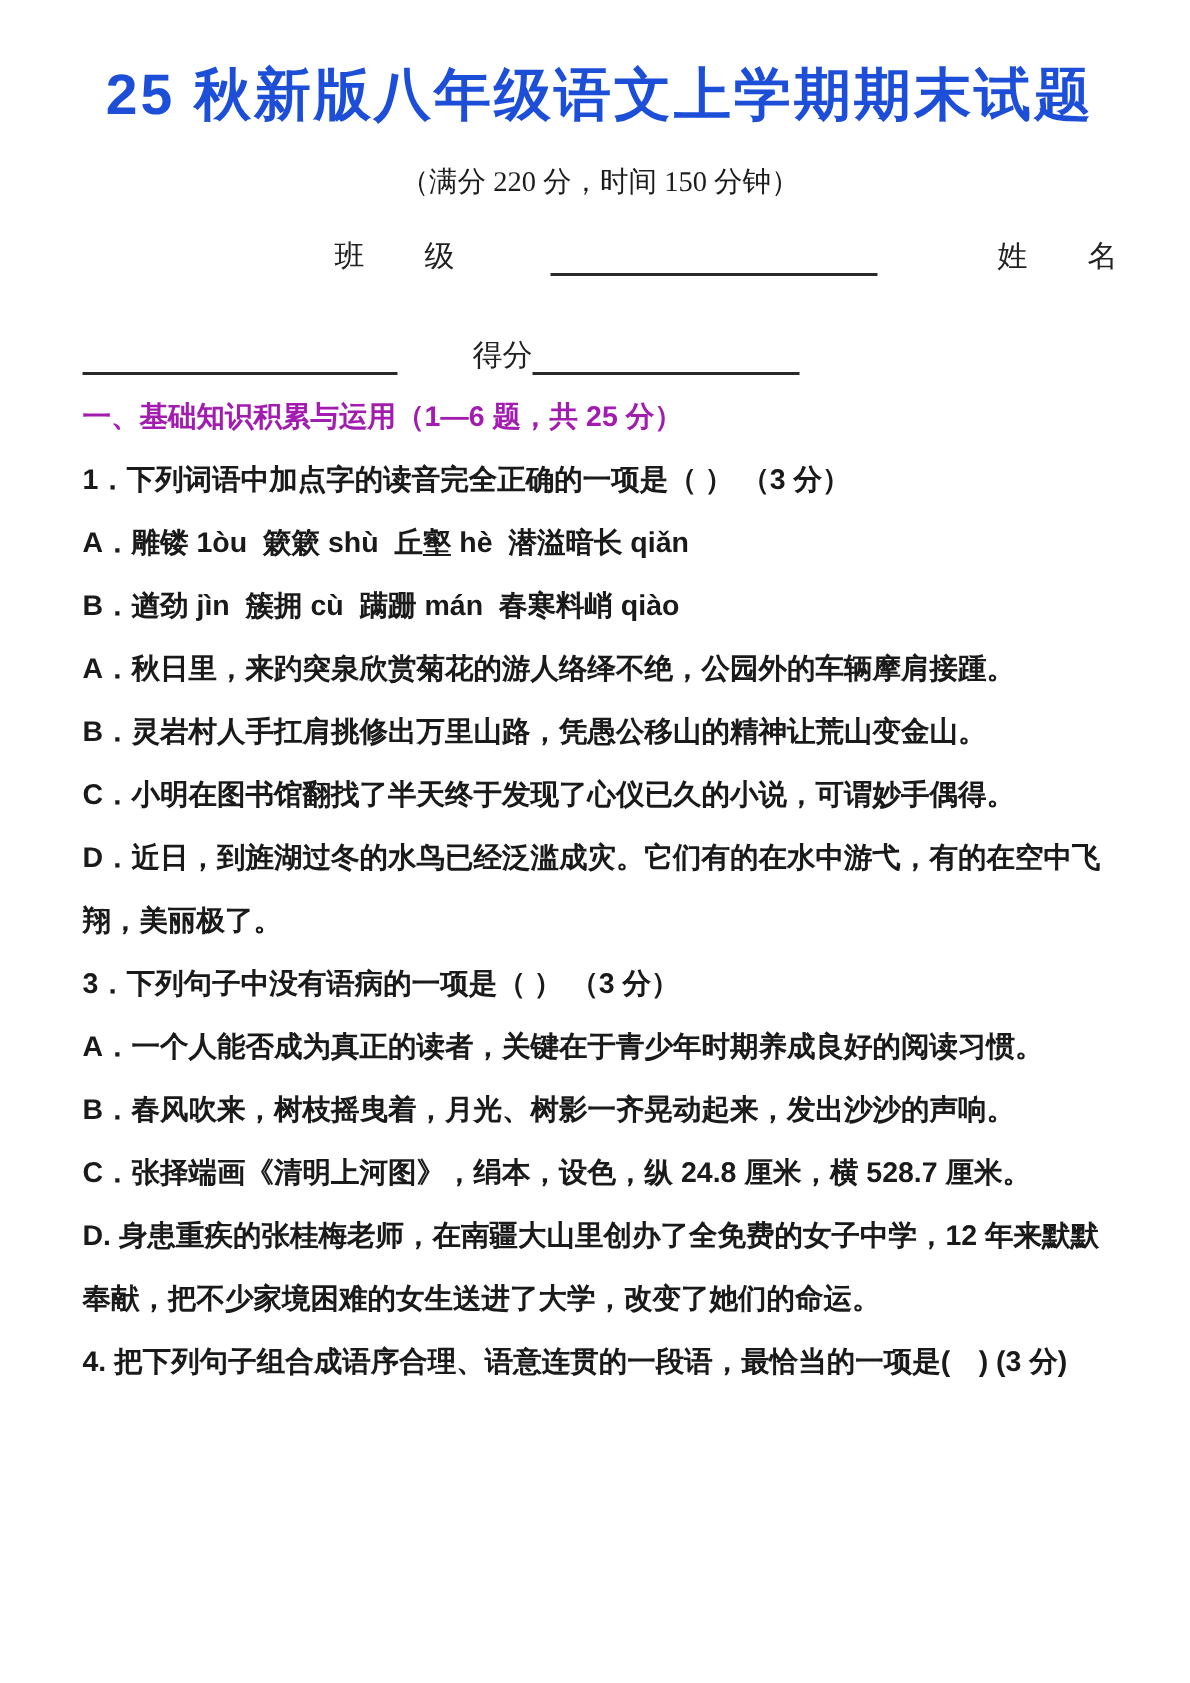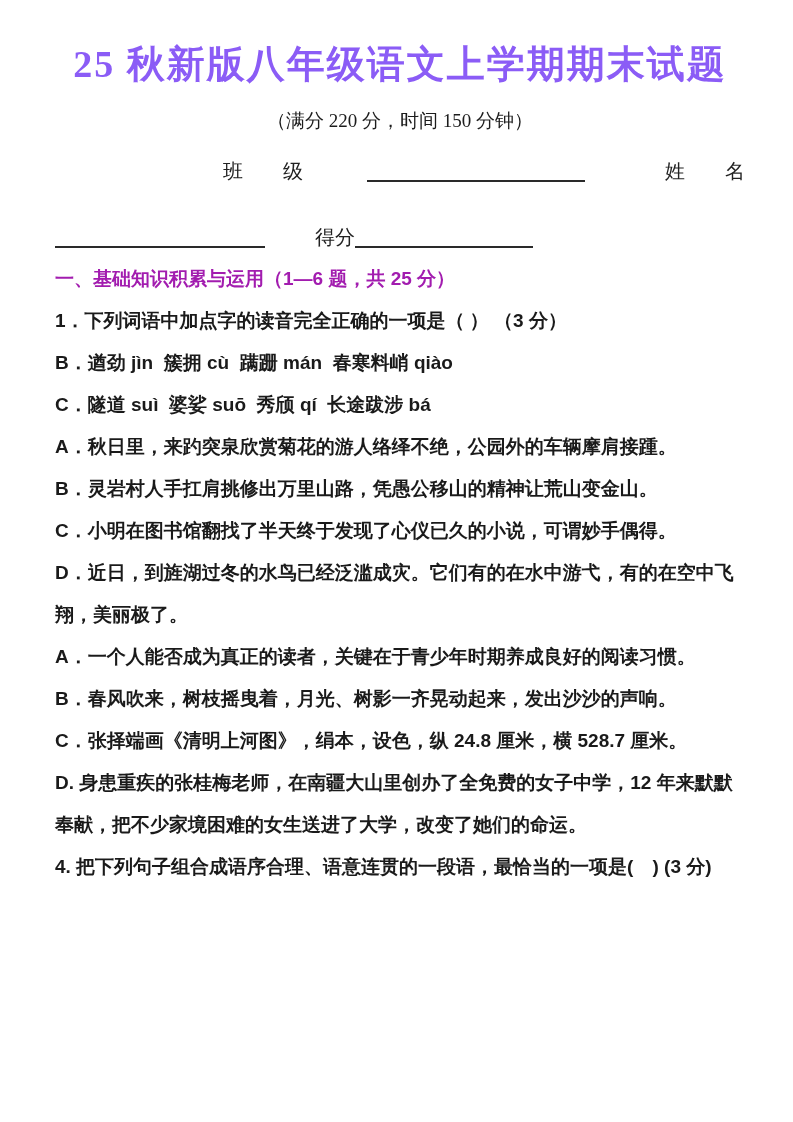--- a/index.html
+++ b/index.html
@@ -14,38 +14,38 @@
     background: #ffffff;
     color: #1c1c1c;
     overflow: hidden;
     box-sizing: border-box;
     padding: 44px 48px 0 55px;
     font-family: "Liberation Sans", sans-serif;
   }
   .title {
     margin: 0;
     text-align: center;
-    font-family: Liberation Serif, serif;
+    font-family: Liberation Sans, sans-serif;
     font-weight: 700;
     font-size: 38px;
     line-height: 1.1;
     letter-spacing: 2px;
-    color: #8b5cf6;
+    color: #1d4ed8;
     white-space: nowrap;
   }
   .subtitle {
     margin-top: 22px;
     text-align: center;
     font-family: "Liberation Serif", "DejaVu Serif", serif;
     font-size: 19px;
     color: #1c1c1c;
   }
   .form-line {
     display: flex;
-    align-items: flex-start;
+    align-items: flex-end;
     font-family: "Liberation Serif", "DejaVu Serif", serif;
     font-size: 20px;
     color: #222;
     height: 26px;
   }
   .form-line1 { margin-top: 24px; padding-left: 168px; }
   .form-line2 { margin-top: 40px; }
   .blank {
     display: inline-block;
     border-bottom: 2px solid #2a2a2a;
@@ -87,28 +87,29 @@
   <div class="form-line form-line2">
     <span class="blank blank-name"></span>
     <span class="score-label">得分</span>
     <span class="blank blank-score"></span>
   </div>
 
   <div class="content">
     <p class="bold">一、基础知识积累与运用（1—6 题，共 25 分）</p>
 
     <p>1．下列词语中加点字的读音完全正确的一项是（ ） （3 分）</p>
+    <p>A．雕镂 1òu  簌簌 shù  丘壑 hè  潜溢暗长 qiǎn</p>
     <p>B．遒劲 jìn  簇拥 cù  蹒跚 mán  春寒料峭 qiào</p>
-    <p>C．隧道 suì  婆娑 suō  秀颀 qí  长途跋涉 bá</p>
 
     <p>A．秋日里，来趵突泉欣赏菊花的游人络绎不绝，公园外的车辆摩肩接踵。</p>
     <p>B．灵岩村人手扛肩挑修出万里山路，凭愚公移山的精神让荒山变金山。</p>
     <p>C．小明在图书馆翻找了半天终于发现了心仪已久的小说，可谓妙手偶得。</p>
     <p>D．近日，到旌湖过冬的水鸟已经泛滥成灾。它们有的在水中游弋，有的在空中飞翔，美丽极了。</p>
 
+    <p>3．下列句子中没有语病的一项是（ ） （3 分）</p>
     <p>A．一个人能否成为真正的读者，关键在于青少年时期养成良好的阅读习惯。</p>
     <p>B．春风吹来，树枝摇曳着，月光、树影一齐晃动起来，发出沙沙的声响。</p>
     <p>C．张择端画《清明上河图》，绢本，设色，纵 24.8 厘米，横 528.7 厘米。</p>
     <p>D. 身患重疾的张桂梅老师，在南疆大山里创办了全免费的女子中学，12 年来默默奉献，把不少家境困难的女生送进了大学，改变了她们的命运。</p>
 
     <p>4. 把下列句子组合成语序合理、语意连贯的一段语，最恰当的一项是(　) (3 分)</p>
   </div>
 
 </div>
 

